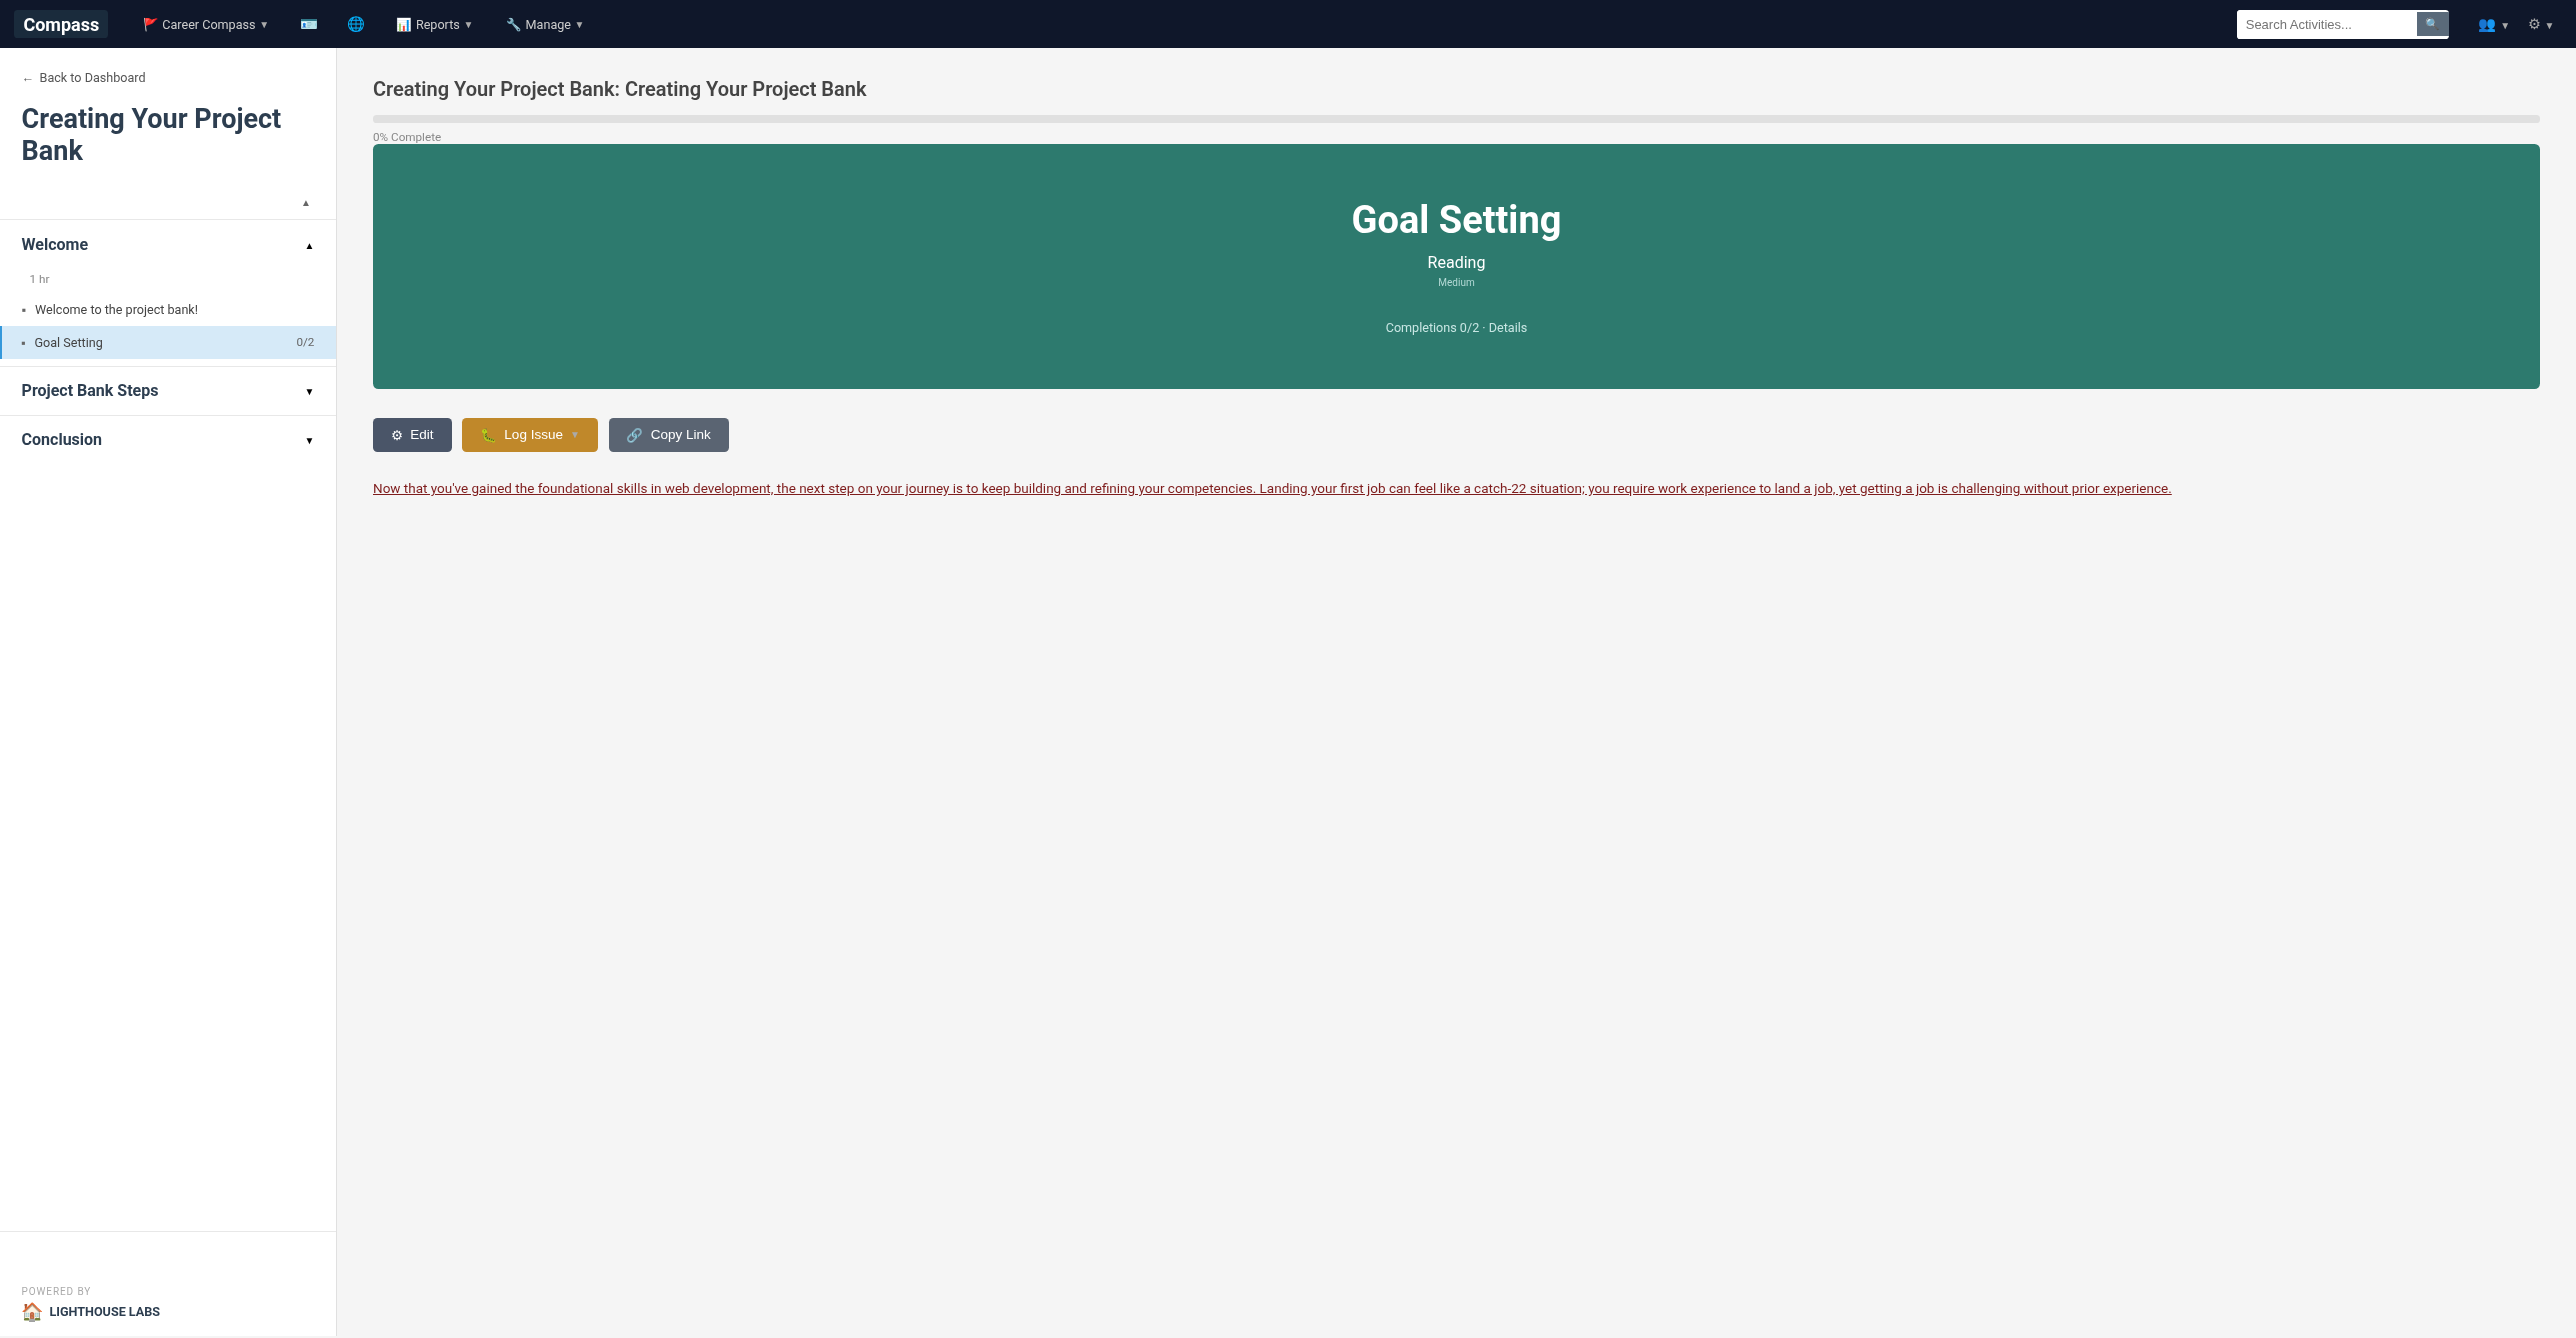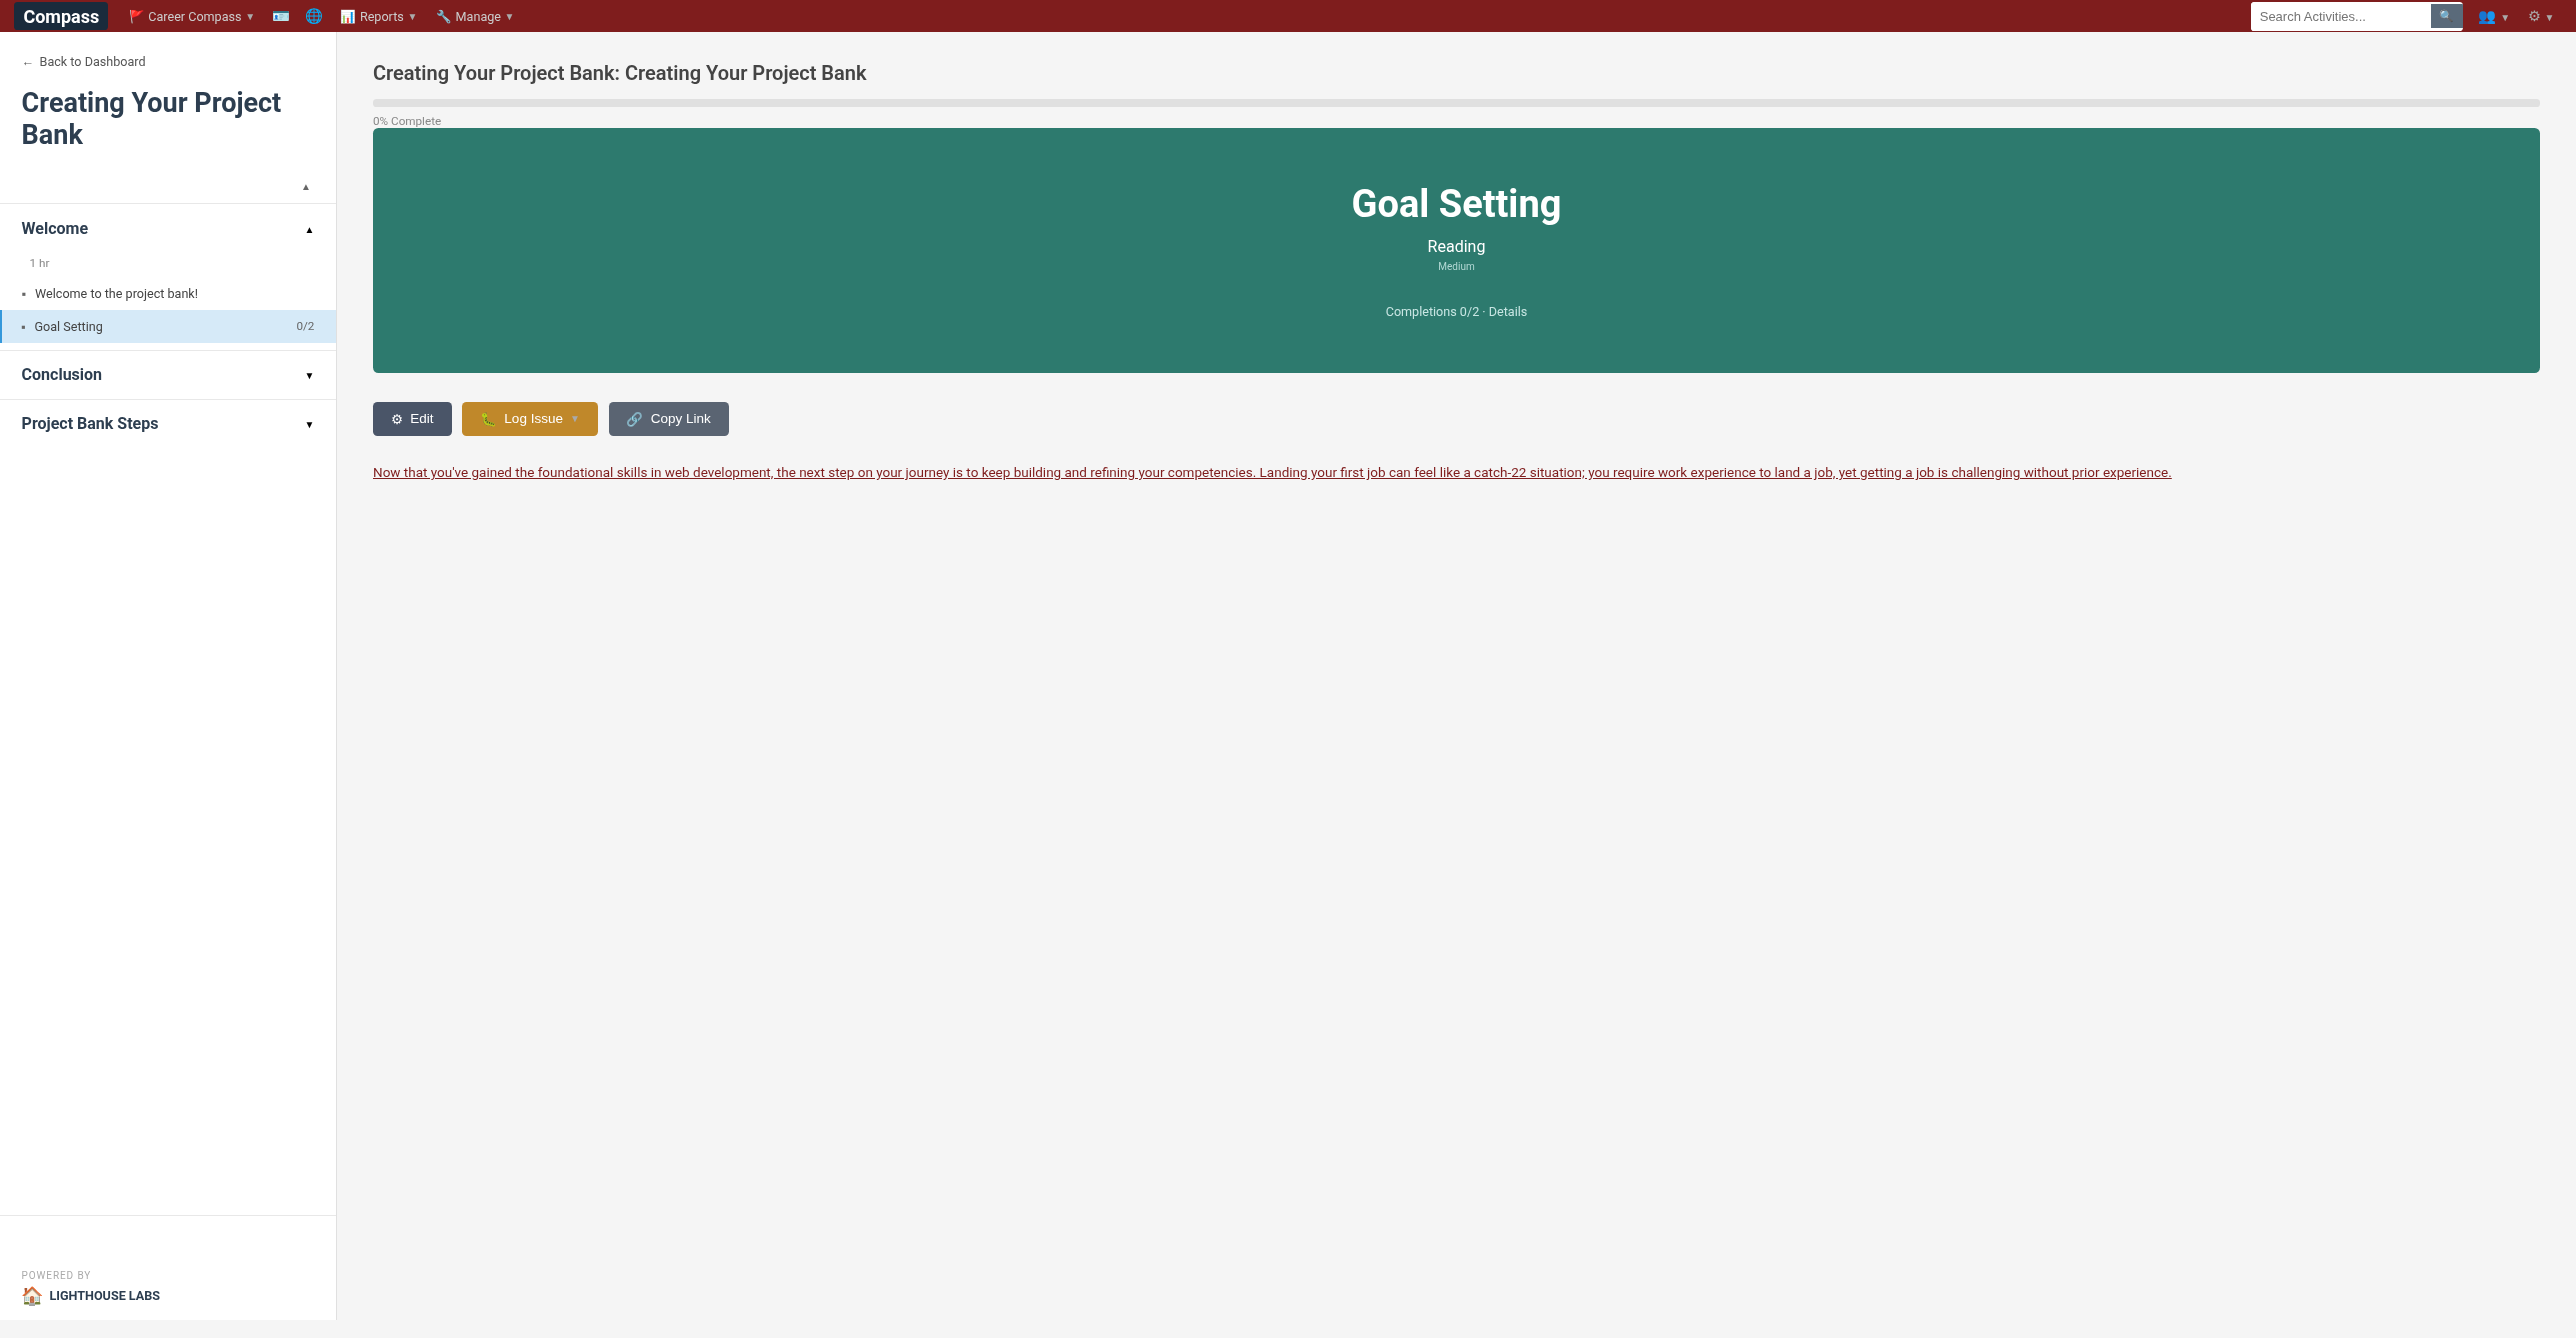--- a/index.html
+++ b/index.html
@@ -1,19 +1,19 @@
 <!DOCTYPE html>
 <html style="font-size:14.4px"><head>
   <meta charset="utf-8">
   <style>
     * { box-sizing: border-box; margin: 0; padding: 0; }
     body { font-family: -apple-system, BlinkMacSystemFont, 'Segoe UI', Roboto, sans-serif; background: #f5f5f5; }
 
     
-    .nav { background: #7f1d1d; color: #fff; height: 32px; display: flex; align-items: center; padding: 0 14.4px; gap: 1px; }
+    .nav { background: #0f172a; color: #fff; height: 48px; display: flex; align-items: center; padding: 0 14.4px; gap: 15px; }
     .nav-logo { font-size: 18px; font-weight: bold; color: #fff; margin-right: 10.8px; background: #1a2b3c; padding: 3.6px 9px; border-radius: 3.6px; }
     .nav-item { color: #ccc; font-size: 12.6px; padding: 5.4px 9px; cursor: pointer; display: flex; align-items: center; gap: 3.6px; }
     .nav-chevron { font-size: 9px; color: #aaa; }
     .nav-icon { font-size: 14.4px; color: #aaa; padding: 5.4px 7.2px; cursor: pointer; }
     .nav-spacer { flex: 1; }
     .nav-search { display: flex; align-items: center; background: #fff; border-radius: 3.6px; overflow: hidden; }
     .nav-search input { border: none; outline: none; padding: 7px 9px; font-size: 13px; width: 180px; color: #333; }
     .nav-search-btn { background: #5a6a7a; border: none; color: #fff; padding: 5.4px 9px; cursor: pointer; font-size: 11.7px; }
     .nav-right { display: flex; align-items: center; gap: 3.6px; margin-left: 7.2px; }
 
@@ -140,26 +140,26 @@
           <span>Welcome to the project bank!</span>
         </div>
         <div class="sidebar-item active">
           <span class="item-icon">▪</span>
           <span>Goal Setting</span>
           <span class="item-count">0/2</span>
         </div>
       </div>
 
       <div class="section-header">
+        <span class="section-title">Project Bank Steps</span>
+        <span class="chevron-down"></span>
+      </div>
+
+      <div class="section-header">
         <span class="section-title">Conclusion</span>
-        <span class="chevron-down"></span>
-      </div>
-
-      <div class="section-header">
-        <span class="section-title">Project Bank Steps</span>
         <span class="chevron-down"></span>
       </div>
     </div>
 
     <div class="sidebar-footer">
       <div class="powered-by">Powered By</div>
       <div class="lighthouse-logo">
         <span class="lighthouse-icon">🏠</span>
         <span>LIGHTHOUSE LABS</span>
       </div>

